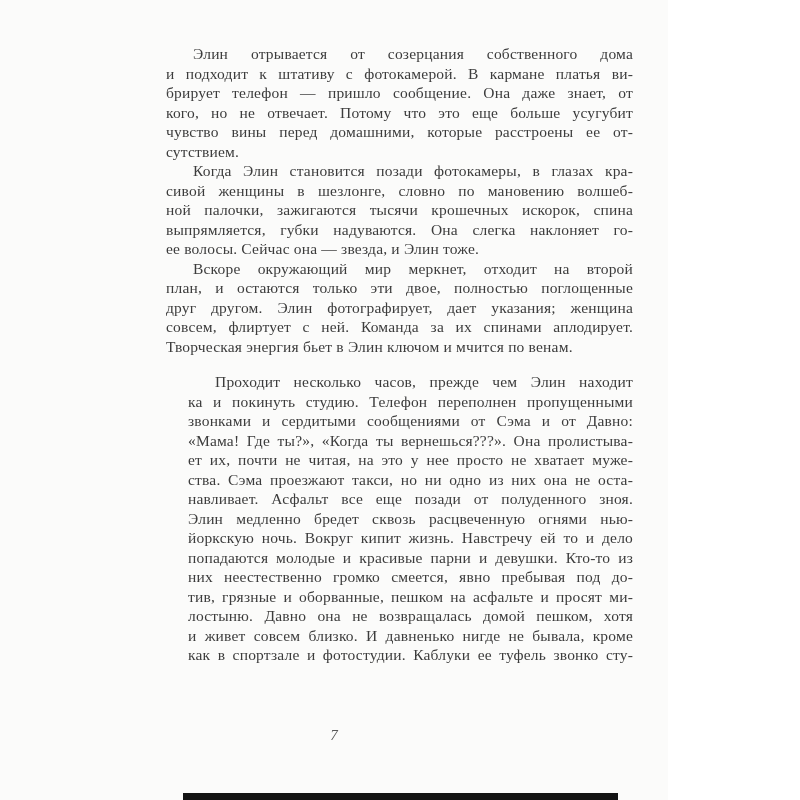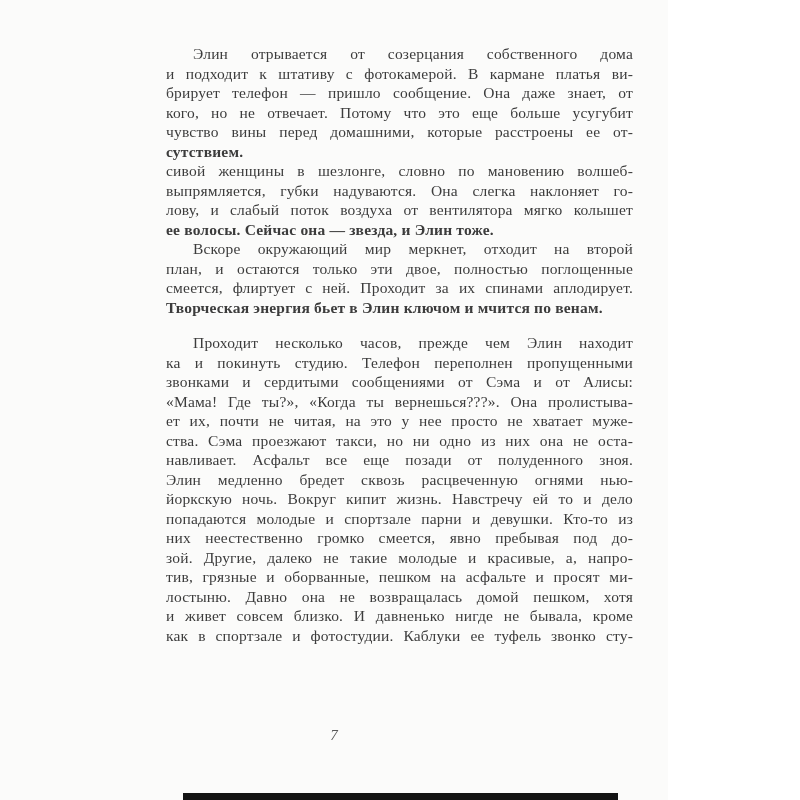--- a/index.html
+++ b/index.html
@@ -15,28 +15,28 @@
     position: absolute;
     left: 166px;
     top: 44px;
     width: 467px;
     font-size: 15.5px;
     line-height: 19.5px;
     letter-spacing: 0.012em;
     color: #3c3c3c;
   }
   .para { margin: 0; }
-  .para.gap { margin-top: 16px; }
+  .para.gap { margin-top: 16px; margin-left: 22px; }
   .line {
     text-align: justify;
     text-align-last: justify;
     white-space: normal;
   }
   .line.indent { text-indent: 27px; }
-  .line.endline { text-align-last: left; font-weight: bold; }
+  .line.endline { text-align-last: left; }
   .page-number {
     position: absolute;
     top: 727px;
     left: 0;
     width: 100%;
     text-align: center;
     font-size: 15px;
     font-style: italic;
     color: #565656;
   }
@@ -56,44 +56,45 @@
   <div class="text-block">
       <div class="para">
         <div class="line indent">Элин отрывается от созерцания собственного дома</div>
         <div class="line">и подходит к штативу с фотокамерой. В кармане платья ви-</div>
         <div class="line">брирует телефон — пришло сообщение. Она даже знает, от</div>
         <div class="line">кого, но не отвечает. Потому что это еще больше усугубит</div>
         <div class="line">чувство вины перед домашними, которые расстроены ее от-</div>
         <div class="line endline">сутствием.</div>
       </div>
       <div class="para">
+        <div class="line indent">Когда Элин становится позади фотокамеры, в глазах кра-</div>
         <div class="line">сивой женщины в шезлонге, словно по мановению волшеб-</div>
+        <div class="line">ной палочки, зажигаются тысячи крошечных искорок, спина</div>
         <div class="line">выпрямляется, губки надуваются. Она слегка наклоняет го-</div>
-        <div class="line">лову, и слабый поток воздуха от вентилятора мягко колышет</div>
         <div class="line endline">ее волосы. Сейчас она — звезда, и Элин тоже.</div>
       </div>
       <div class="para">
         <div class="line indent">Вскоре окружающий мир меркнет, отходит на второй</div>
         <div class="line">план, и остаются только эти двое, полностью поглощенные</div>
-        <div class="line">смеется, флиртует с ней. Проходит за их спинами аплодирует.</div>
+        <div class="line">друг другом. Элин фотографирует, дает указания; женщина</div>
+        <div class="line">совсем, флиртует с ней. Команда за их спинами аплодирует.</div>
         <div class="line endline">Творческая энергия бьет в Элин ключом и мчится по венам.</div>
       </div>
       <div class="para gap">
         <div class="line indent">Проходит несколько часов, прежде чем Элин находит</div>
         <div class="line">ка и покинуть студию. Телефон переполнен пропущенными</div>
-        <div class="line">звонками и сердитыми сообщениями от Сэма и от Алисы:</div>
+        <div class="line">звонками и сердитыми сообщениями от Сэма и от Давно:</div>
         <div class="line">«Мама! Где ты?», «Когда ты вернешься???». Она пролистыва-</div>
         <div class="line">ет их, почти не читая, на это у нее просто не хватает муже-</div>
         <div class="line">ства. Сэма проезжают такси, но ни одно из них она не оста-</div>
         <div class="line">навливает. Асфальт все еще позади от полуденного зноя.</div>
         <div class="line">Элин медленно бредет сквозь расцвеченную огнями нью-</div>
         <div class="line">йоркскую ночь. Вокруг кипит жизнь. Навстречу ей то и дело</div>
-        <div class="line">попадаются молодые и спортзале парни и девушки. Кто-то из</div>
+        <div class="line">попадаются молодые и красивые парни и девушки. Кто-то из</div>
         <div class="line">них неестественно громко смеется, явно пребывая под до-</div>
-        <div class="line">зой. Другие, далеко не такие молодые и красивые, а, напро-</div>
         <div class="line">тив, грязные и оборванные, пешком на асфальте и просят ми-</div>
         <div class="line">лостыню. Давно она не возвращалась домой пешком, хотя</div>
         <div class="line">и живет совсем близко. И давненько нигде не бывала, кроме</div>
         <div class="line">как в спортзале и фотостудии. Каблуки ее туфель звонко сту-</div>
       </div>
     </div>
   <div class="page-number">7</div>
   <div class="bottom-bar"></div>
 </div>
 

